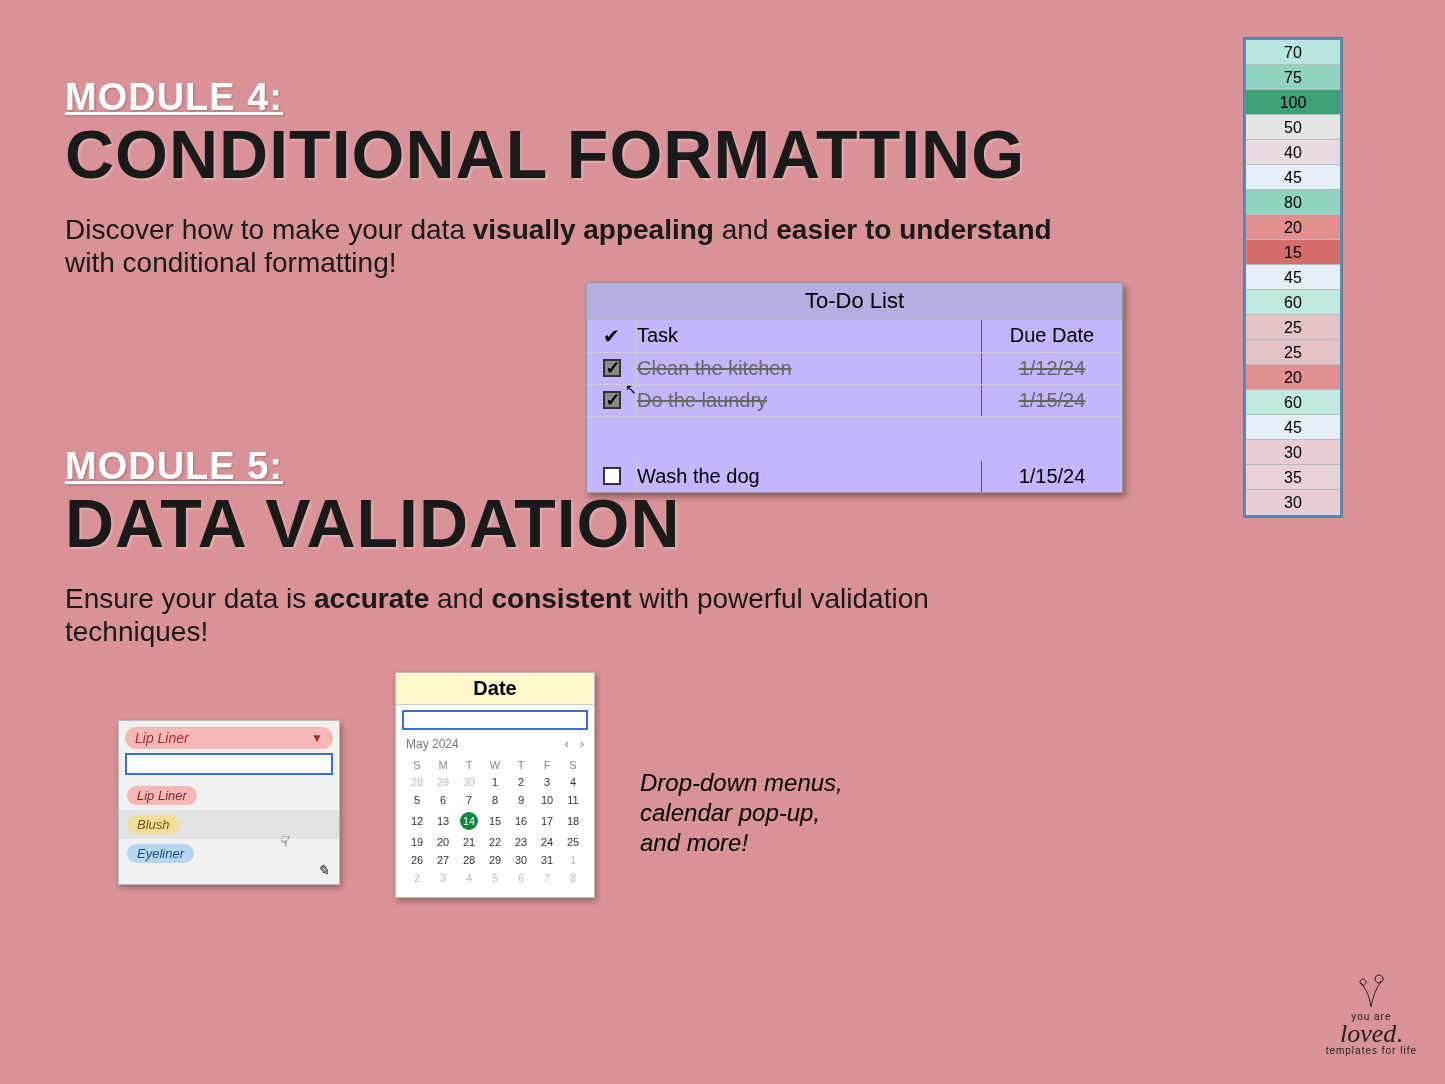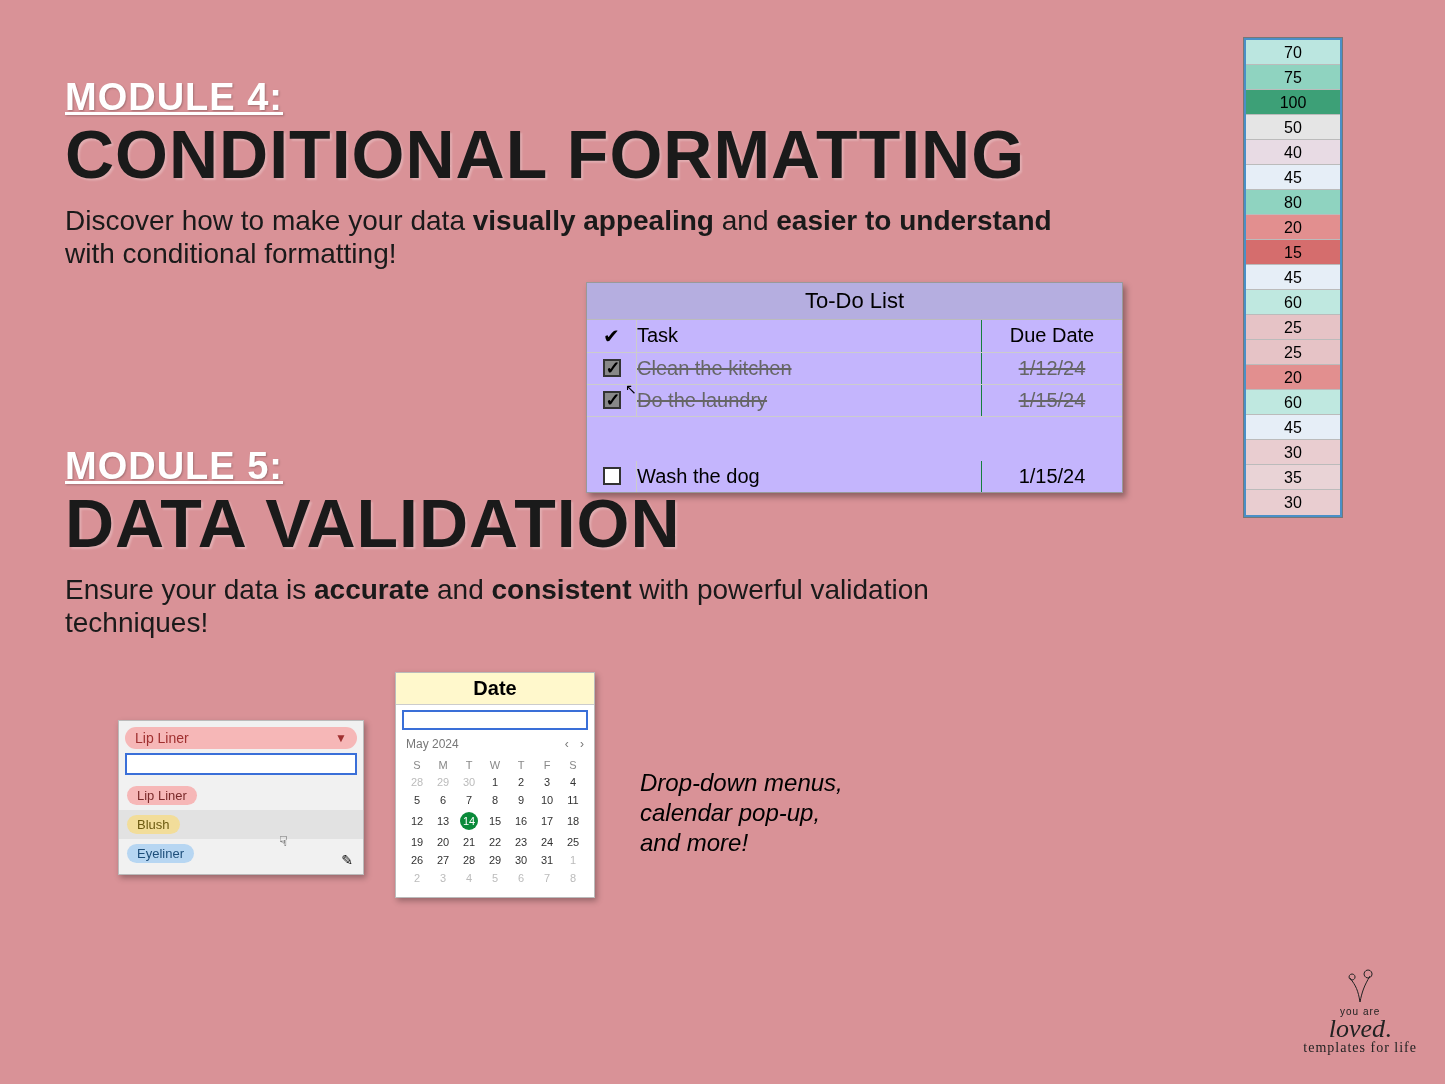--- a/index.html
+++ b/index.html
@@ -26,21 +26,21 @@
     font-size: 68px;
     color: #1a1a1a;
     letter-spacing: 1px;
     line-height: 1.05;
     text-shadow: 2px 2px 2px rgba(255,255,255,.25);
   }
   .module-desc {
     font-size: 28px;
     color: #1a1a1a;
     line-height: 1.15;
-    margin-top: 15px;
+    margin-top: 24px;
     max-width: 1010px;
   }
   .module-desc b { font-weight: 700; }
 
   
   #mod4 { position:absolute; left:65px; top:76px; }
 
   
   #mod5 { position:absolute; left:65px; top:445px; }
   #mod5 .module-desc { max-width: 940px; }
@@ -89,26 +89,27 @@
   }
   .color-col .cell{
     height:25px; line-height:25px; text-align:center; font-size:16px;
     border-bottom:1px solid #bbb;
   }
   .color-col .cell:last-child{border-bottom:none;}
 
   
   .dropdown {
     position:absolute; left:118px; top:720px;
-    width:246px;
+    width:222px;
     background:#f1f1f1;
     border:1px solid #bbb;
     box-shadow:2px 3px 6px rgba(0,0,0,.3);
     font-size:14px;
-    padding-bottom:6px;
+    padding-bottom:16px;
+    font-style:italic;
   }
   .dd-selected{
     display:flex; align-items:center; justify-content:space-between;
     margin:6px 6px 4px 6px;
     background:#f6b7b7;
     border-radius:12px;
     padding:3px 10px;
     color:#a03030;
     font-size:14px;
   }
@@ -180,21 +181,21 @@
 
   
   .logo{
     position:absolute; right:28px; bottom:28px;
     text-align:center; color:#222;
   }
   .logo svg{ display:block; margin:0 auto 2px auto; }
   .logo .line1{ font-size:10px; letter-spacing:1px; }
   .logo .brand{ font-family: Georgia, 'Times New Roman', serif; font-style:italic; font-size:26px; line-height:.9; }
   .logo .brand .dot{ font-style:normal; }
-  .logo .tag{ font-size:14px; letter-spacing:1px;font-family:Liberation Serif, serif; }
+  .logo .tag{ font-size:10px; letter-spacing:1px; }
 </style>
 </head>
 <body>
 
 <div id="mod4">
   <div class="module-label">MODULE 4:</div>
   <div class="module-title">CONDITIONAL FORMATTING</div>
   <div class="module-desc">
     <span>Discover how to make your data </span><b>visually appealing</b><span> and </span><b>easier to understand</b><span> with conditional formatting!</span>
   </div>

